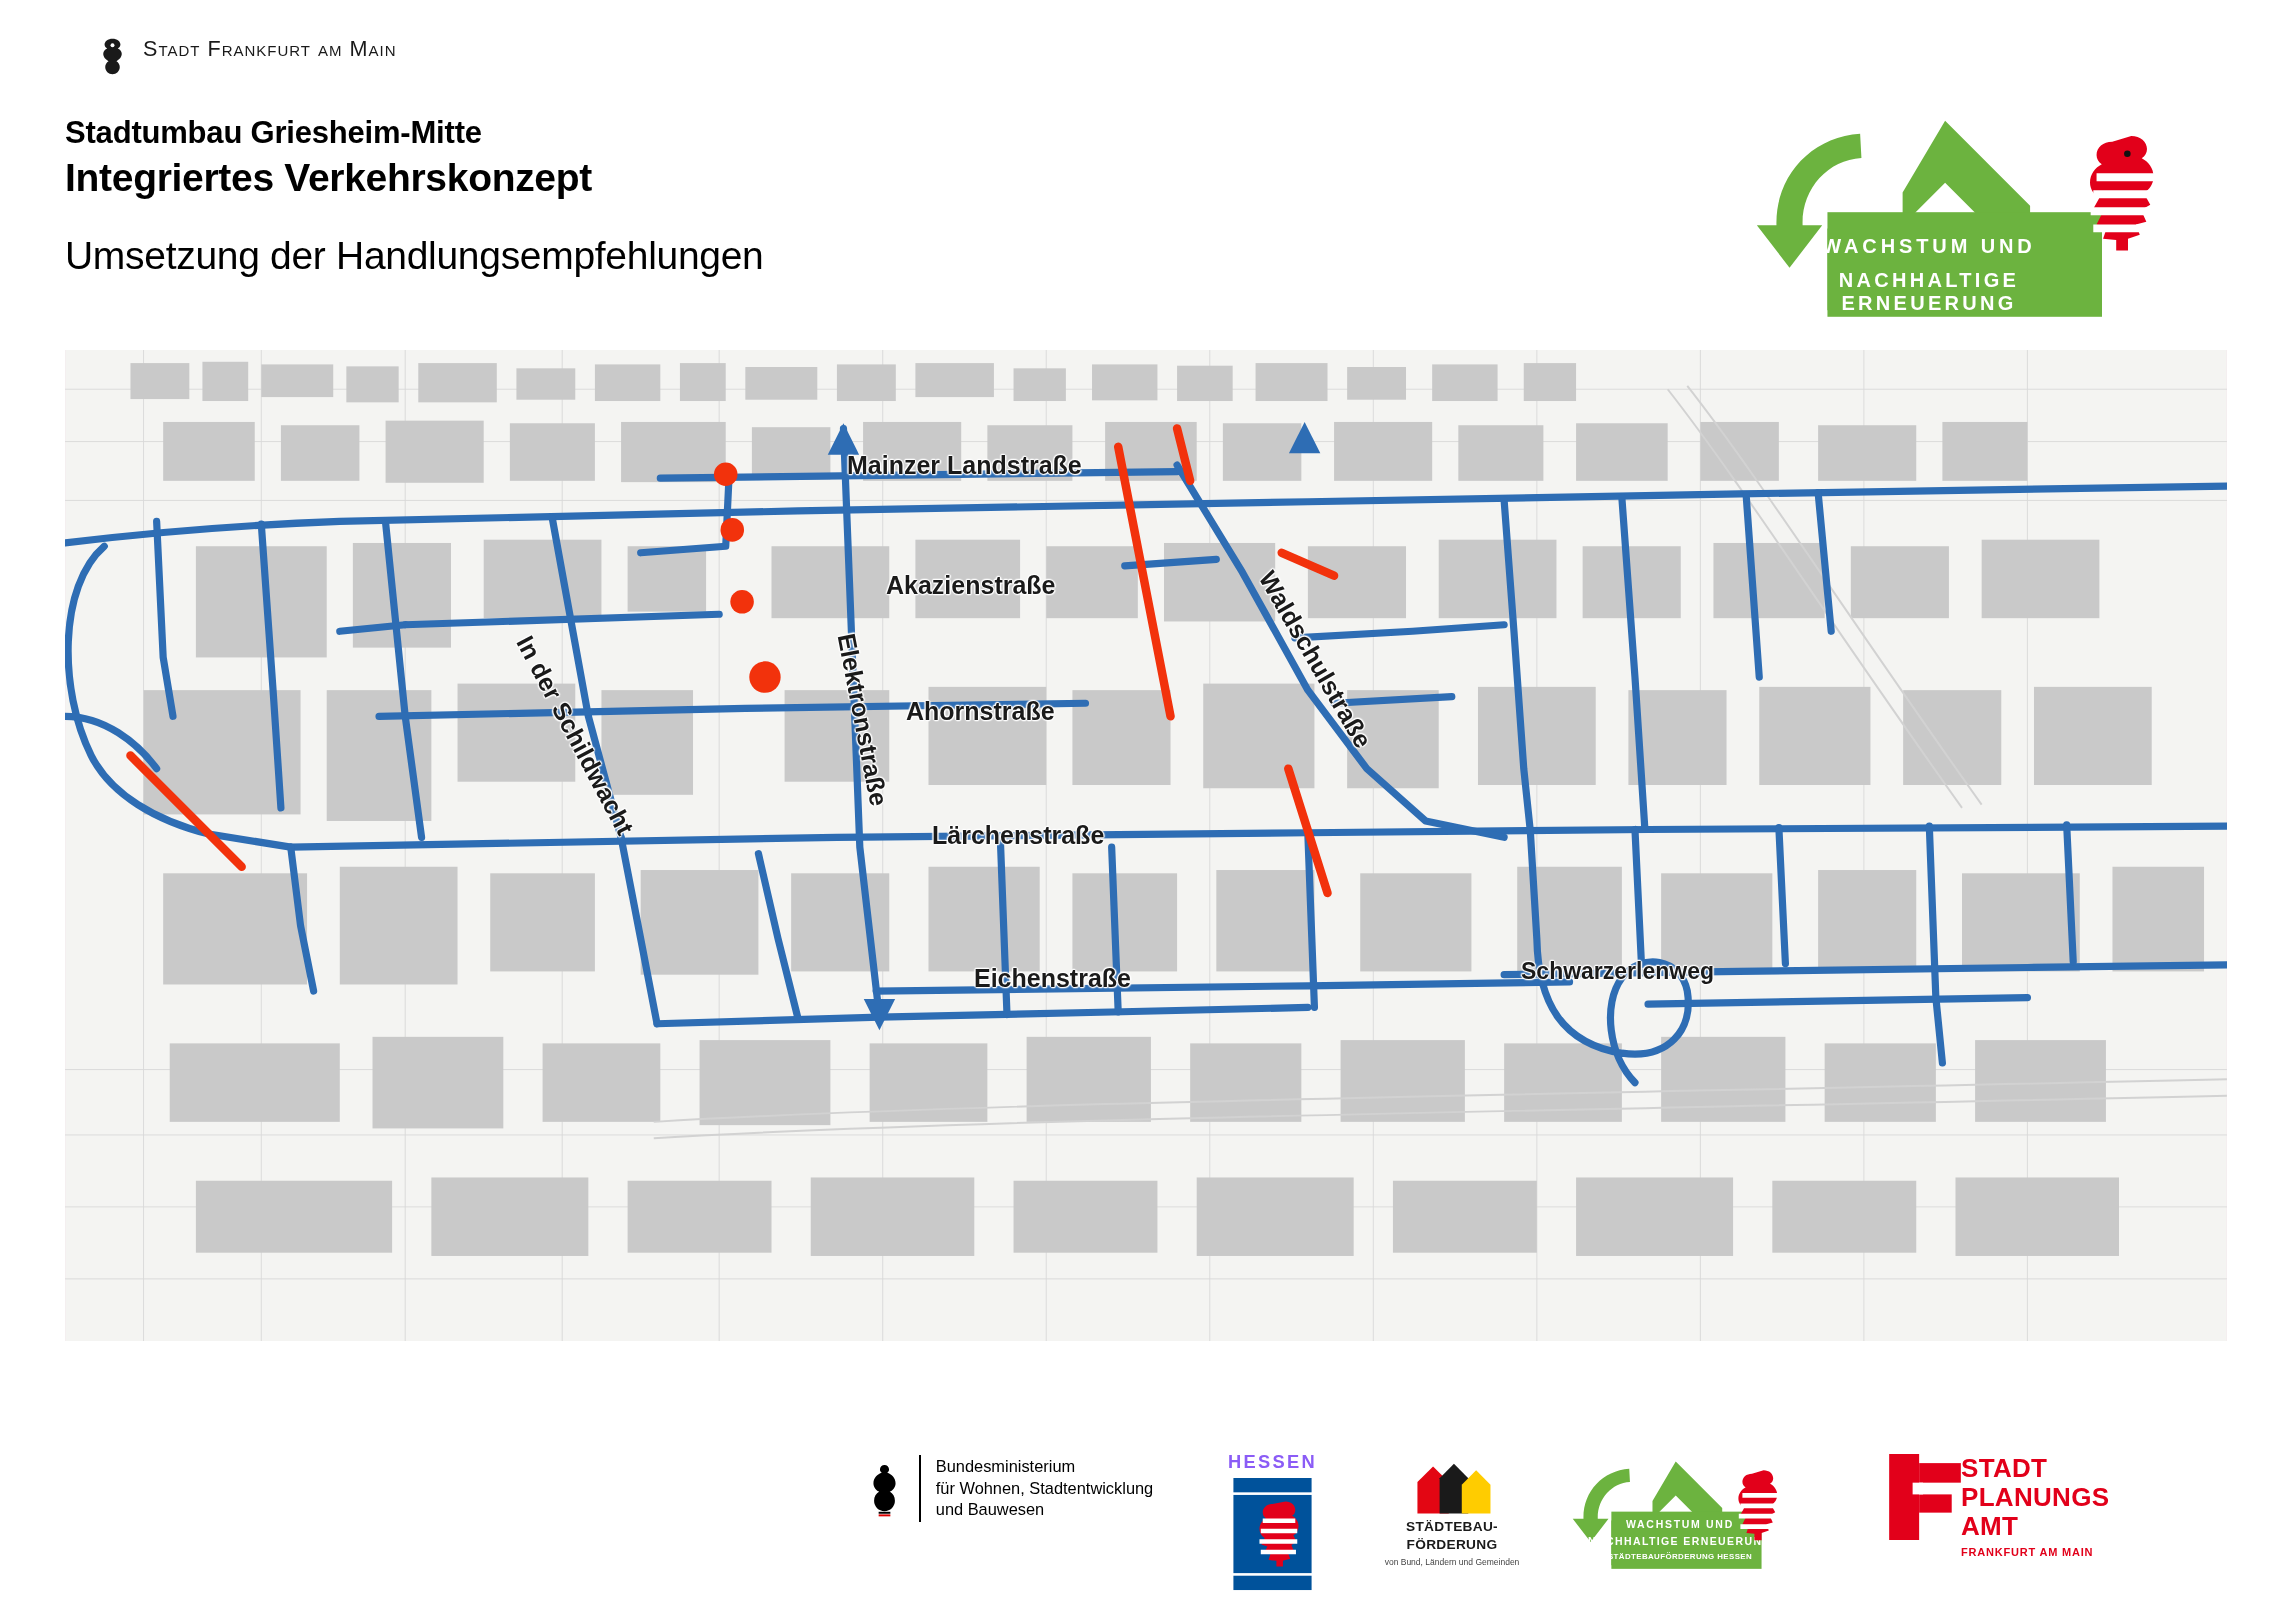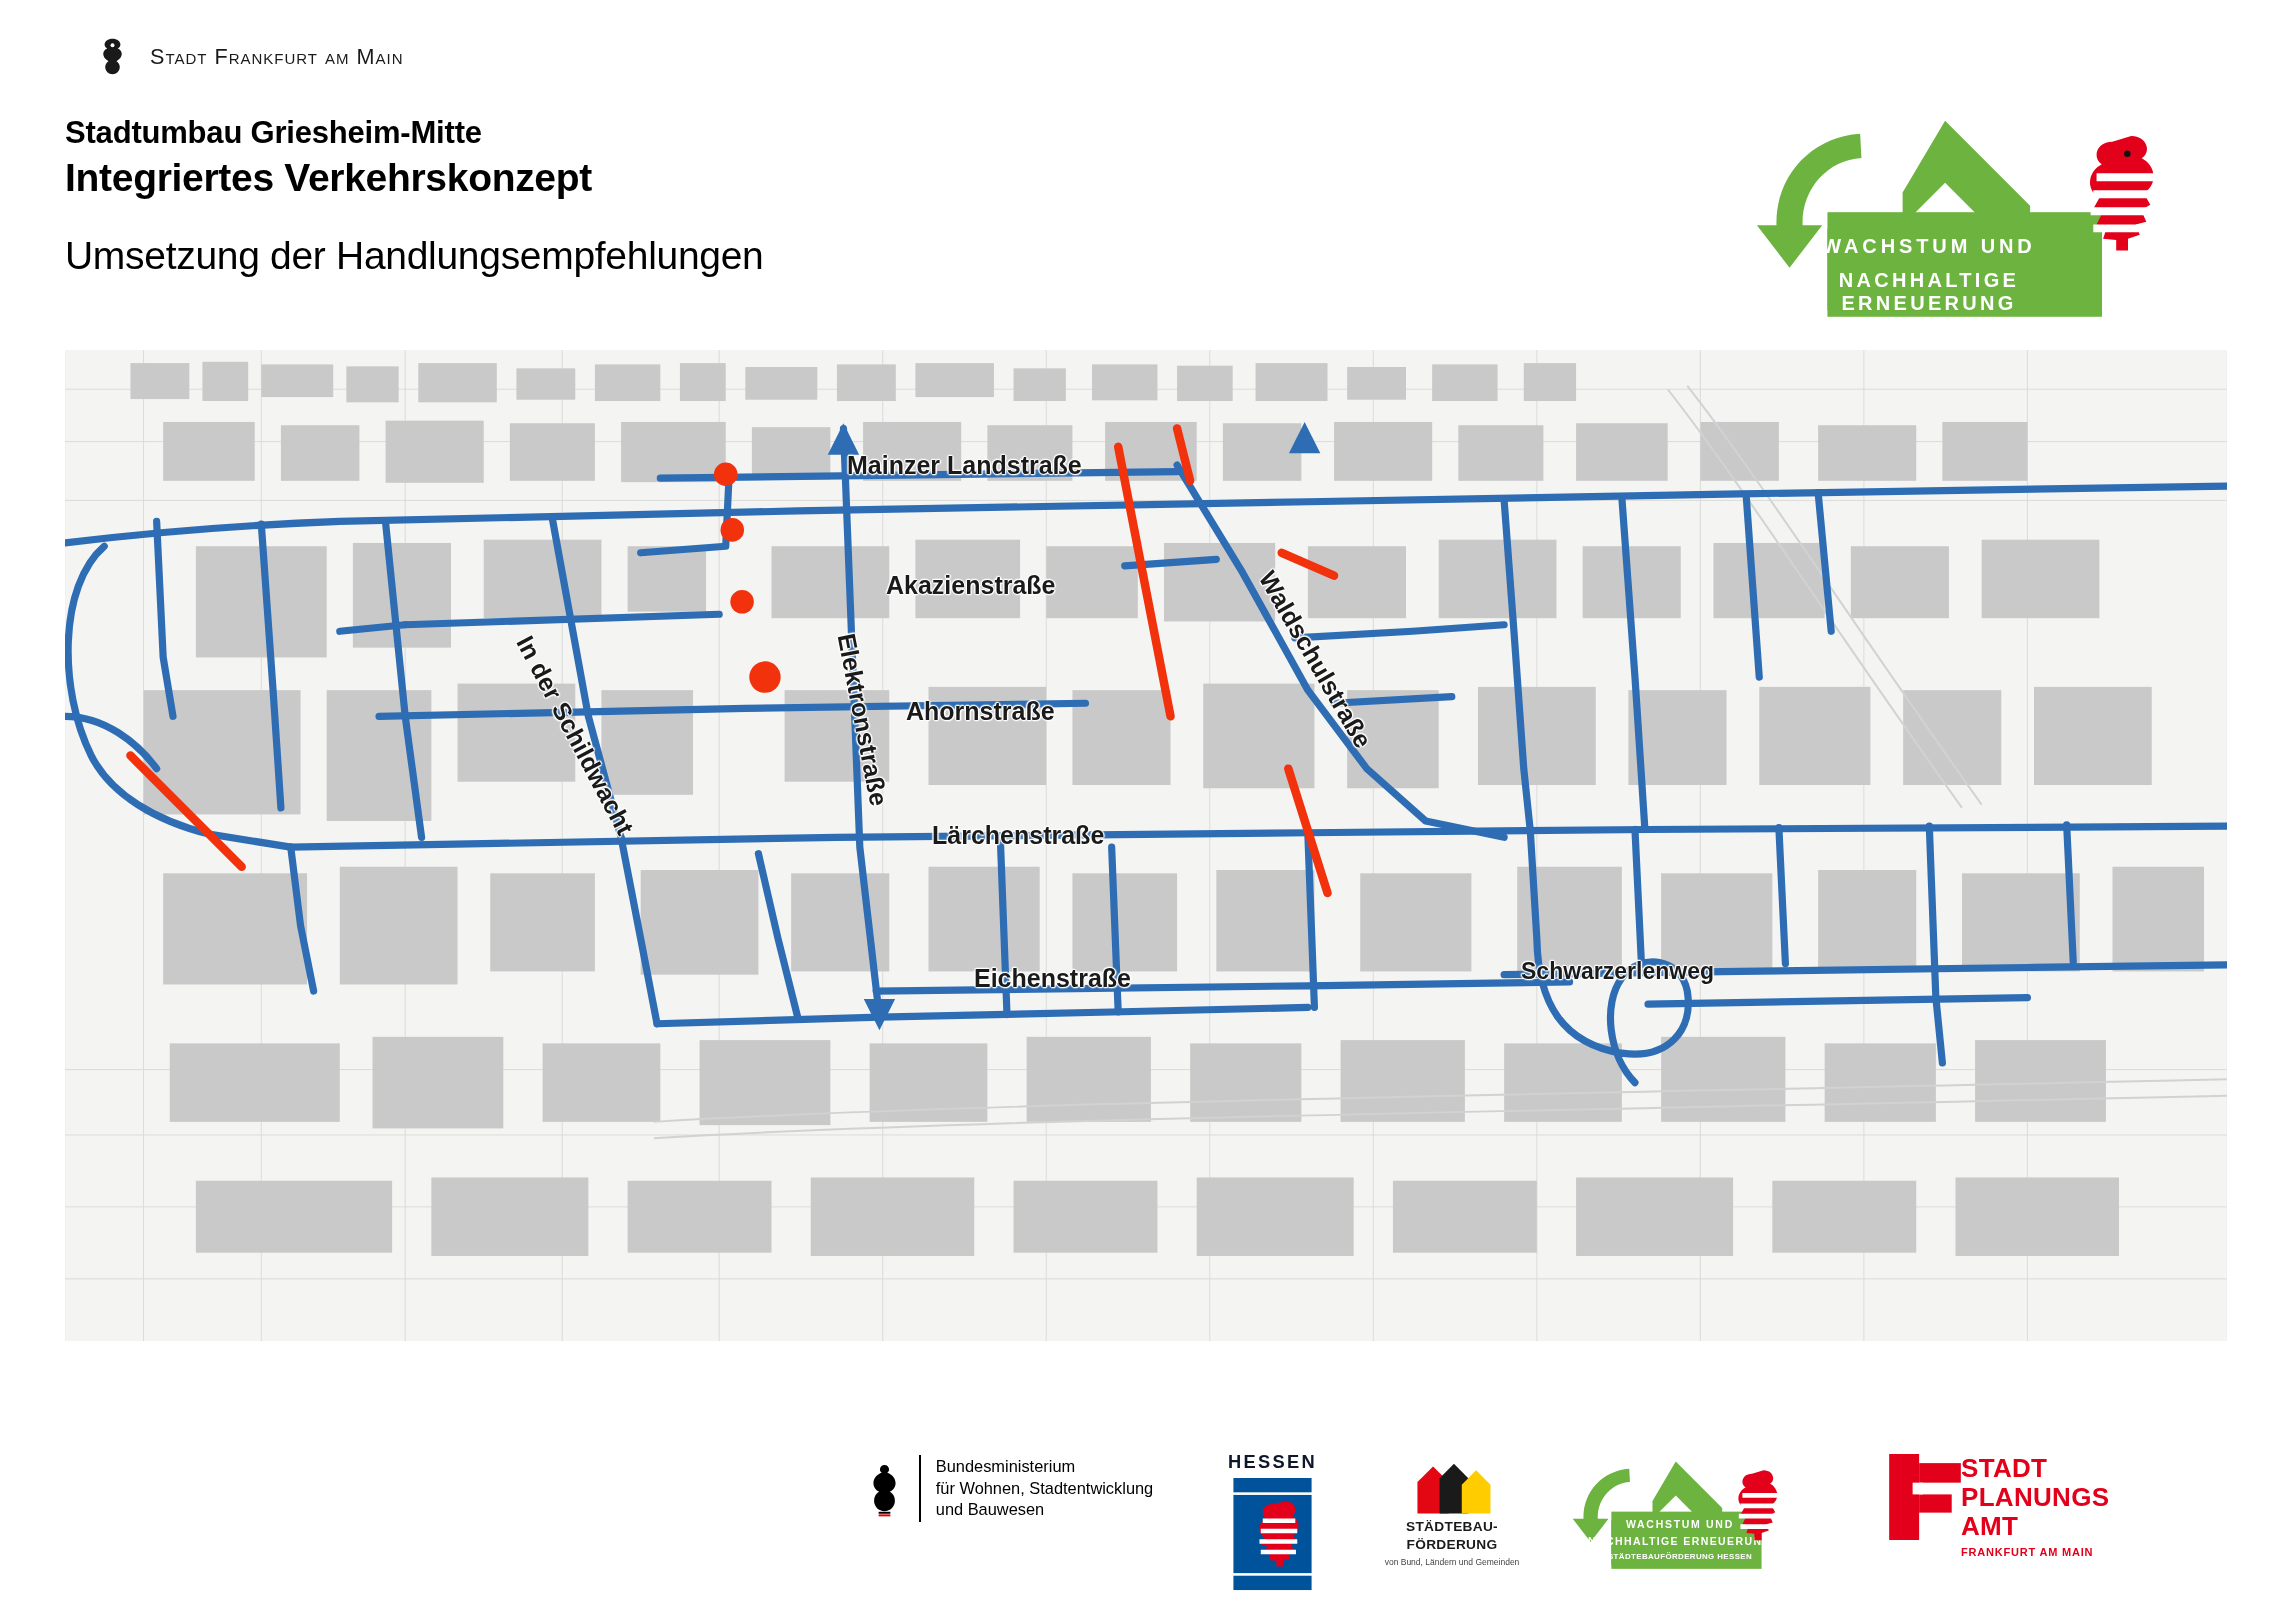--- a/index.html
+++ b/index.html
@@ -14,22 +14,21 @@
     font-family: "Liberation Sans", sans-serif;
     overflow: hidden;
   }
 
   
   .city-logo {
     position: absolute;
     left: 92px;
     top: 36px;
     display: flex;
-    align-items: center;
-    gap: 17px;
+    gap: 10px;
   }
   .city-logo .crest {
     width: 41px;
     height: 41px;
   }
   .city-logo .city-text {
     font-size: 21.6px;
     letter-spacing: 1px;
     color: #1a1a1a;
     font-variant: small-caps;
@@ -134,21 +133,21 @@
   .f-item { position: absolute; }
 
   .bmwsb { left: 864px; top: 13px; display: flex; align-items: center; gap: 14.4px; }
   .bmwsb .eagle { width: 41px; height: 56px; }
   .bmwsb .bar { width: 2px; height: 67px; background: #000; }
   .bmwsb .txt { font-size: 16.4px; line-height: 1.33; color: #000; }
 
   .hessen { left: 1217px; top: 9.2px; width: 111px; }
   .hessen .hs-title {
     font-size: 18.3px; font-weight: bold; letter-spacing: 2.3px;
-    color: #0f172a; text-align: center;
+    color: #8b5cf6; text-align: center;
   }
 
   .stbf { left: 1377px; top: 14.4px; width: 150px; text-align: center; }
   .stbf .st-txt1 { font-size: 13.7px; font-weight: bold; letter-spacing: 0.3px; color: #1a1a1a; line-height:1.25;}
   .stbf .st-txt2 { font-size: 8.5px; color: #444; margin-top: 3.9px; line-height: 1.3;}
 
   .wachstum-small { left: 1557px; top: 16.4px; width: 255px; height: 118px;}
   .ws-text { position:absolute; left: 25px; top: 60px; width: 196px; text-align:center; color:#fff; font-weight:bold;}
   .ws-l1 { font-size: 10.5px; letter-spacing: 1.7px;}
   .ws-l2 { font-size: 10.5px; letter-spacing: 1.4px; margin-top: 4.6px;}

